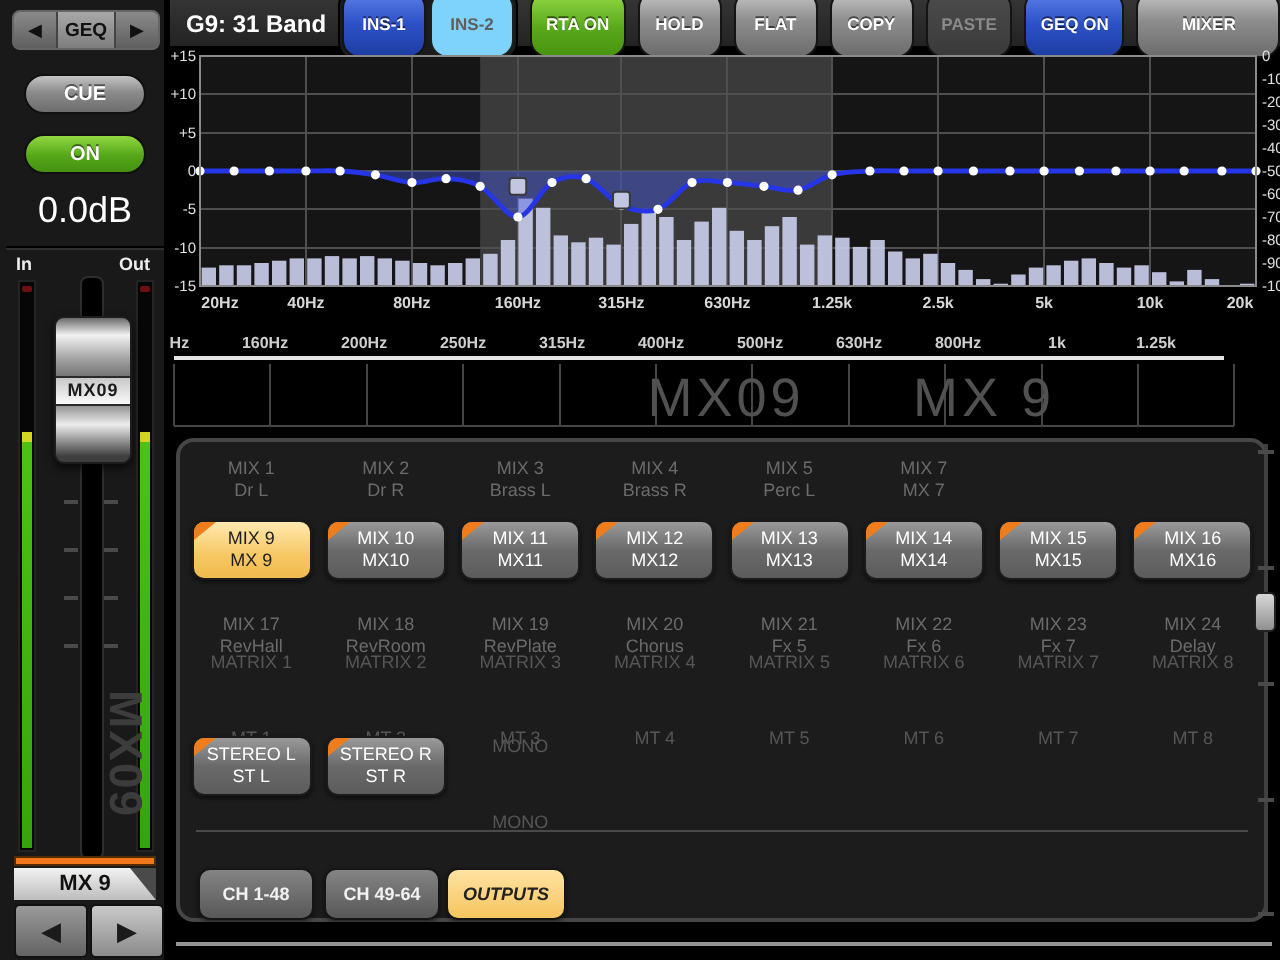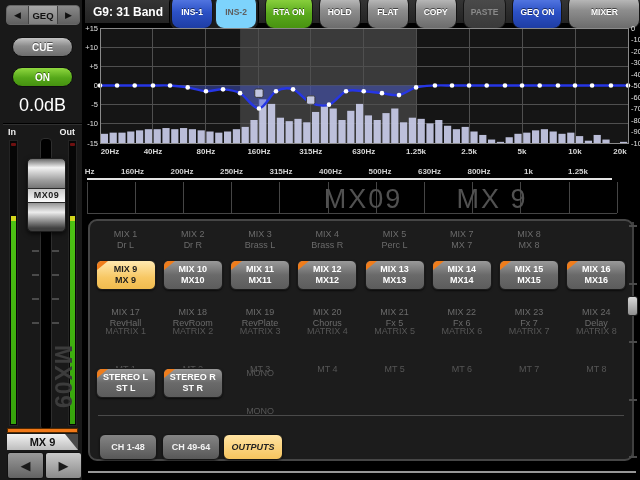--- a/index.html
+++ b/index.html
@@ -71,21 +71,21 @@
 
   
   #channel-panel{left:88px;top:219px;width:546px;height:242px;background:#1c1c1c;border:2px solid #464646;
       border-radius:9px;box-sizing:border-box;}
   .ch-row{position:absolute;left:2px;right:2px;display:flex;}
   .ch-row>div{width:12.5%;display:flex;flex-direction:column;align-items:center;justify-content:center;}
   .ch-label{color:#6b6b6b;font-size:9px;line-height:11px;text-align:center;}
   .ch-label.dim{color:#565656;gap:27px;}
   .ch-btn{position:relative;width:58px !important;height:28px;border-radius:6px;margin:0 auto;
       background:linear-gradient(#9a9a9a,#6a6a6a 50%,#5c5c5c);border:1px solid #1a1a1a;color:#fff;
-      font-size:9px;font-weight:bold;line-height:11px;text-align:center;overflow:hidden;
+      font-size:9px;font-weight:normal;line-height:11px;text-align:center;overflow:hidden;
       box-shadow:0 1px 2px rgba(0,0,0,.6);justify-content:center;}
   .ch-btn .corner{position:absolute;top:0;left:0;width:0;height:0;
       border-top:9px solid #ef7d1c;border-right:11px solid transparent;}
   .ch-btn.selected{background:linear-gradient(#ffe9b0,#f7c763 60%,#f0bb4e);color:#1c1c1c;text-shadow:none;}
   #panel-divider{position:absolute;left:8px;right:8px;top:194px;border-top:1px solid #4a4a4a;}
   .tab-btn{position:absolute;top:213px;height:24px;border-radius:6px;border:1px solid #151515;
       display:flex;align-items:center;justify-content:center;font-size:9px;font-weight:bold;color:#f2f2f2;
       background:linear-gradient(#848484,#585858);box-shadow:0 1px 2px rgba(0,0,0,.5);}
   .tab-btn.selected{background:linear-gradient(#ffe3a2,#f6c45e);color:#222;}
 
@@ -354,24 +354,20 @@
           <span>Brass R</span>
         </div>
         <div class="ch-label">
           <span>MIX 5</span>
           <span>Perc L</span>
         </div>
         <div class="ch-label">
           <span>MIX 7</span>
           <span>MX 7</span>
         </div>
-        <div class="ch-label">
-          <span>MIX 8</span>
-          <span>MX 8</span>
-        </div>
       </div>
       <div class="ch-row" style="top: 39px;">
         <div class="ch-btn selected">
           <span>MIX 9</span>
           <span>MX 9</span>
           <span class="corner"></span>
         </div>
         <div class="ch-btn">
           <span>MIX 10</span>
           <span>MX10</span>

